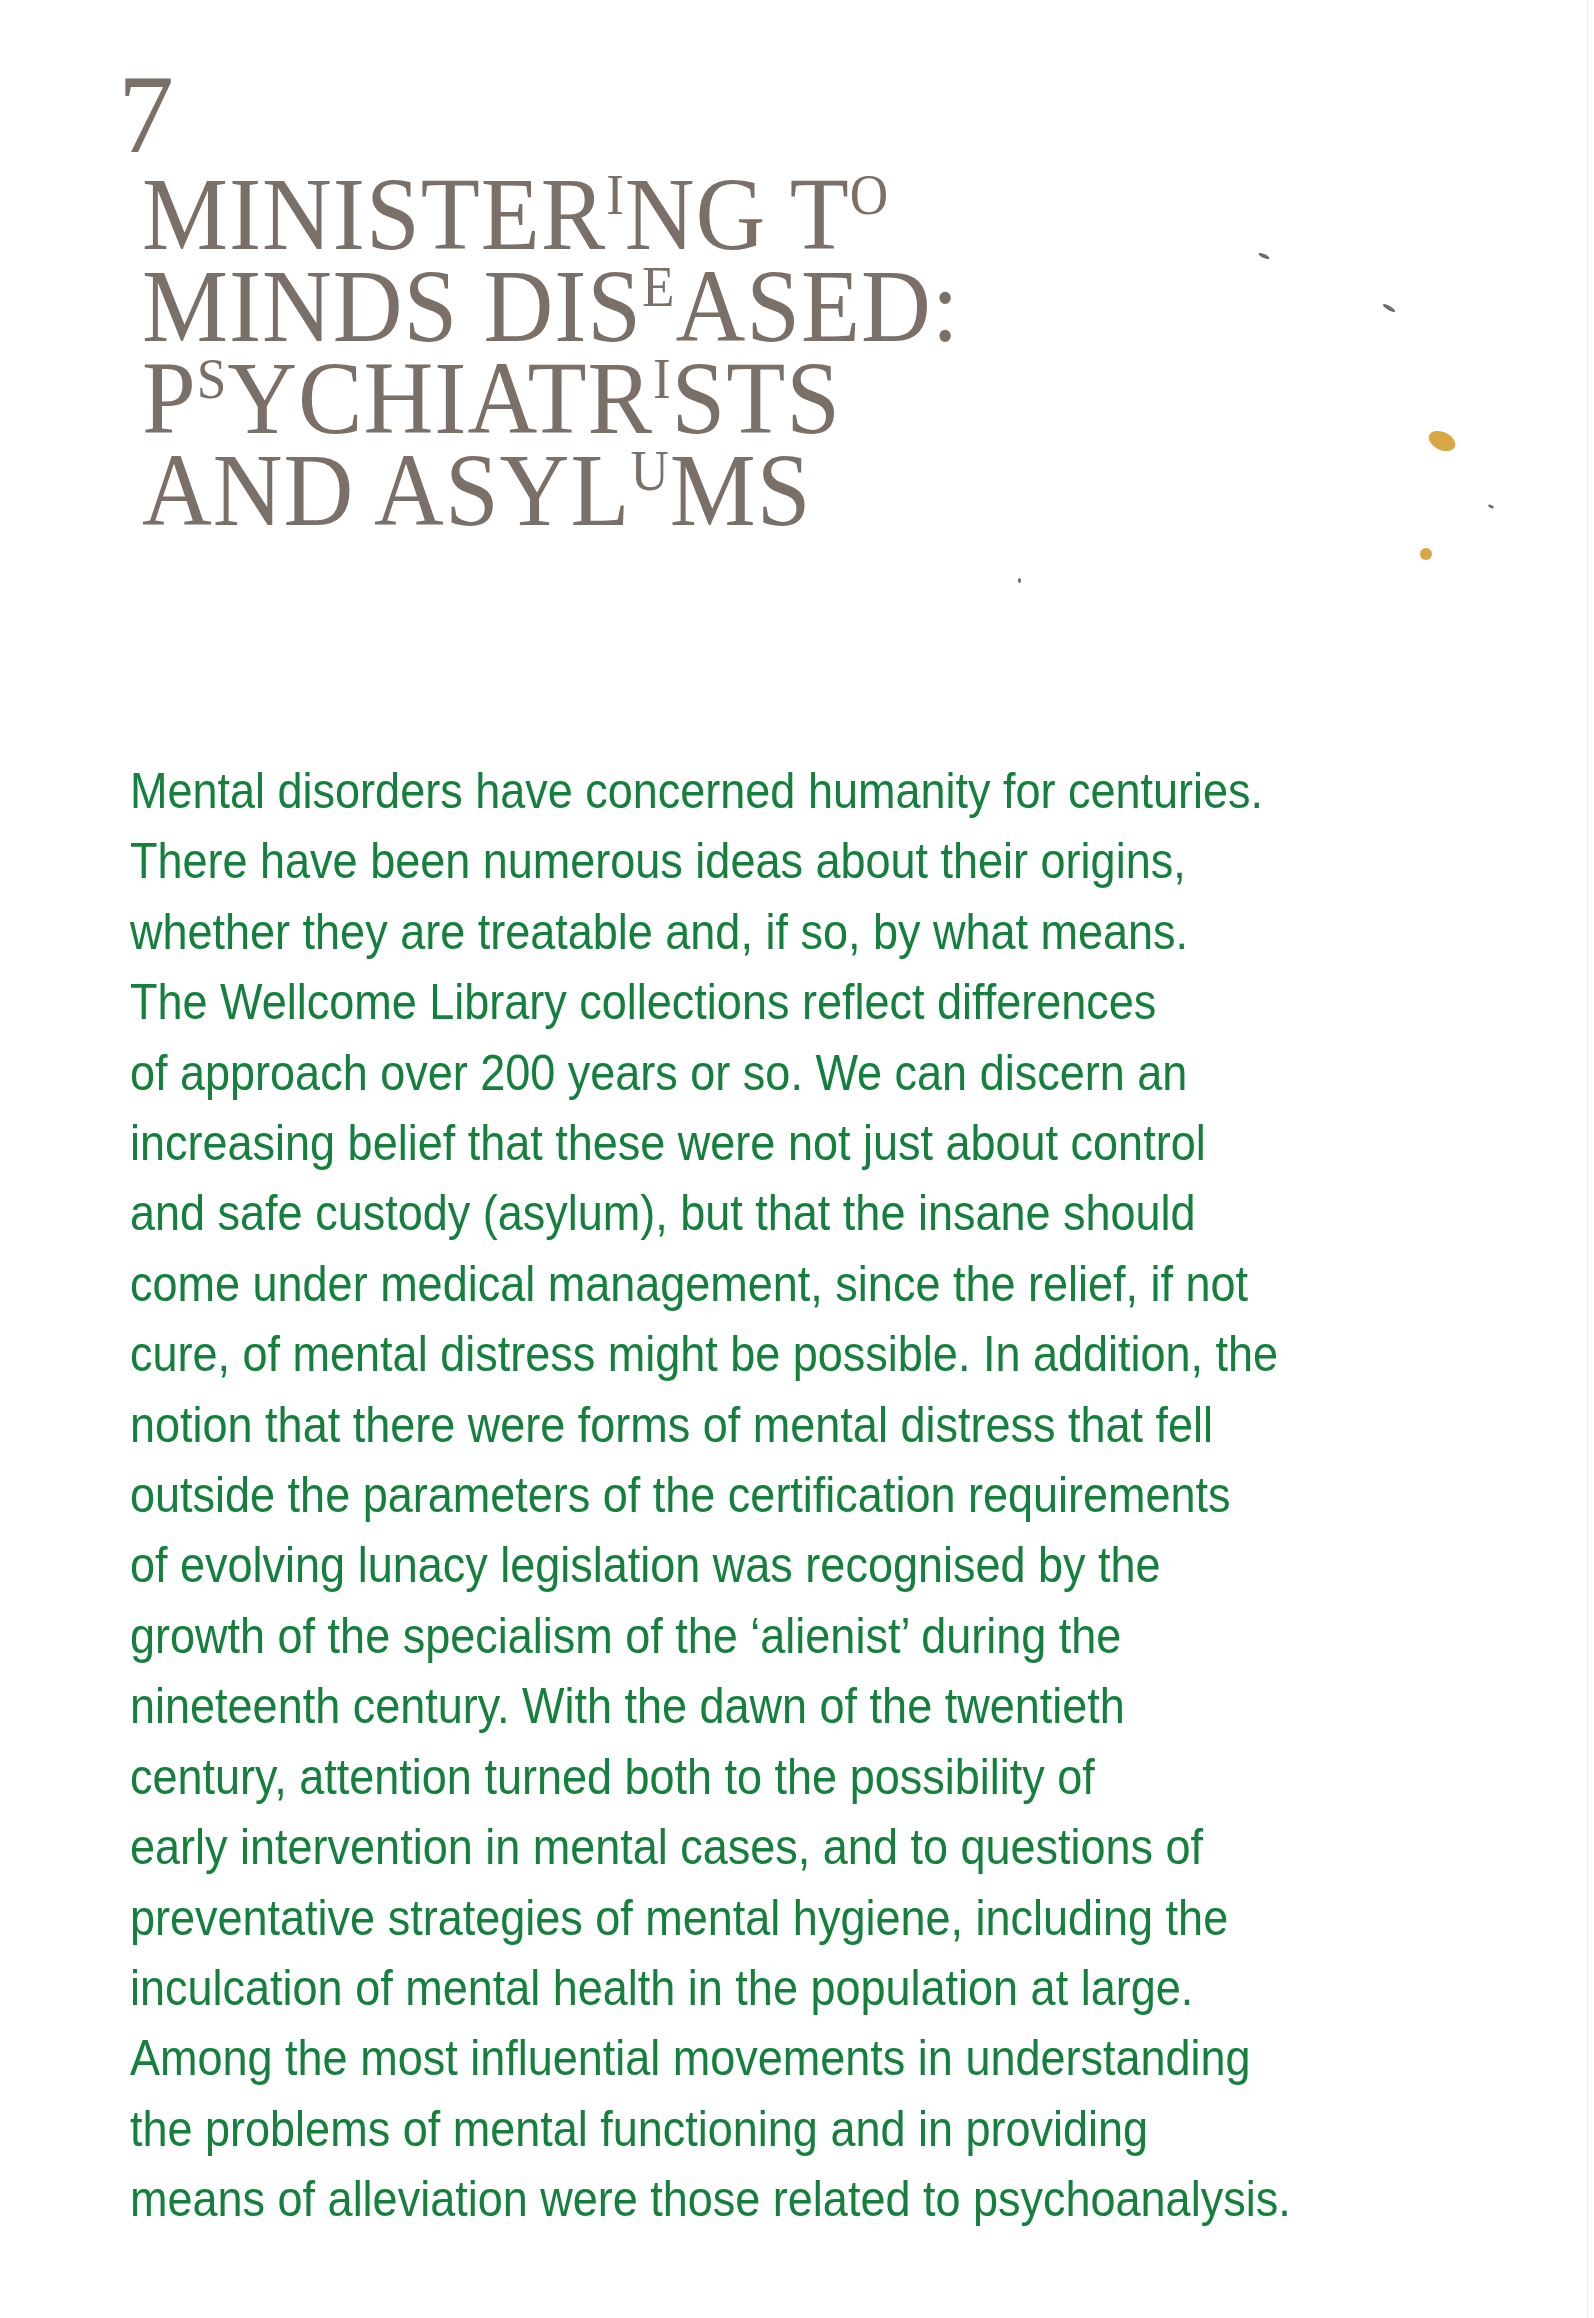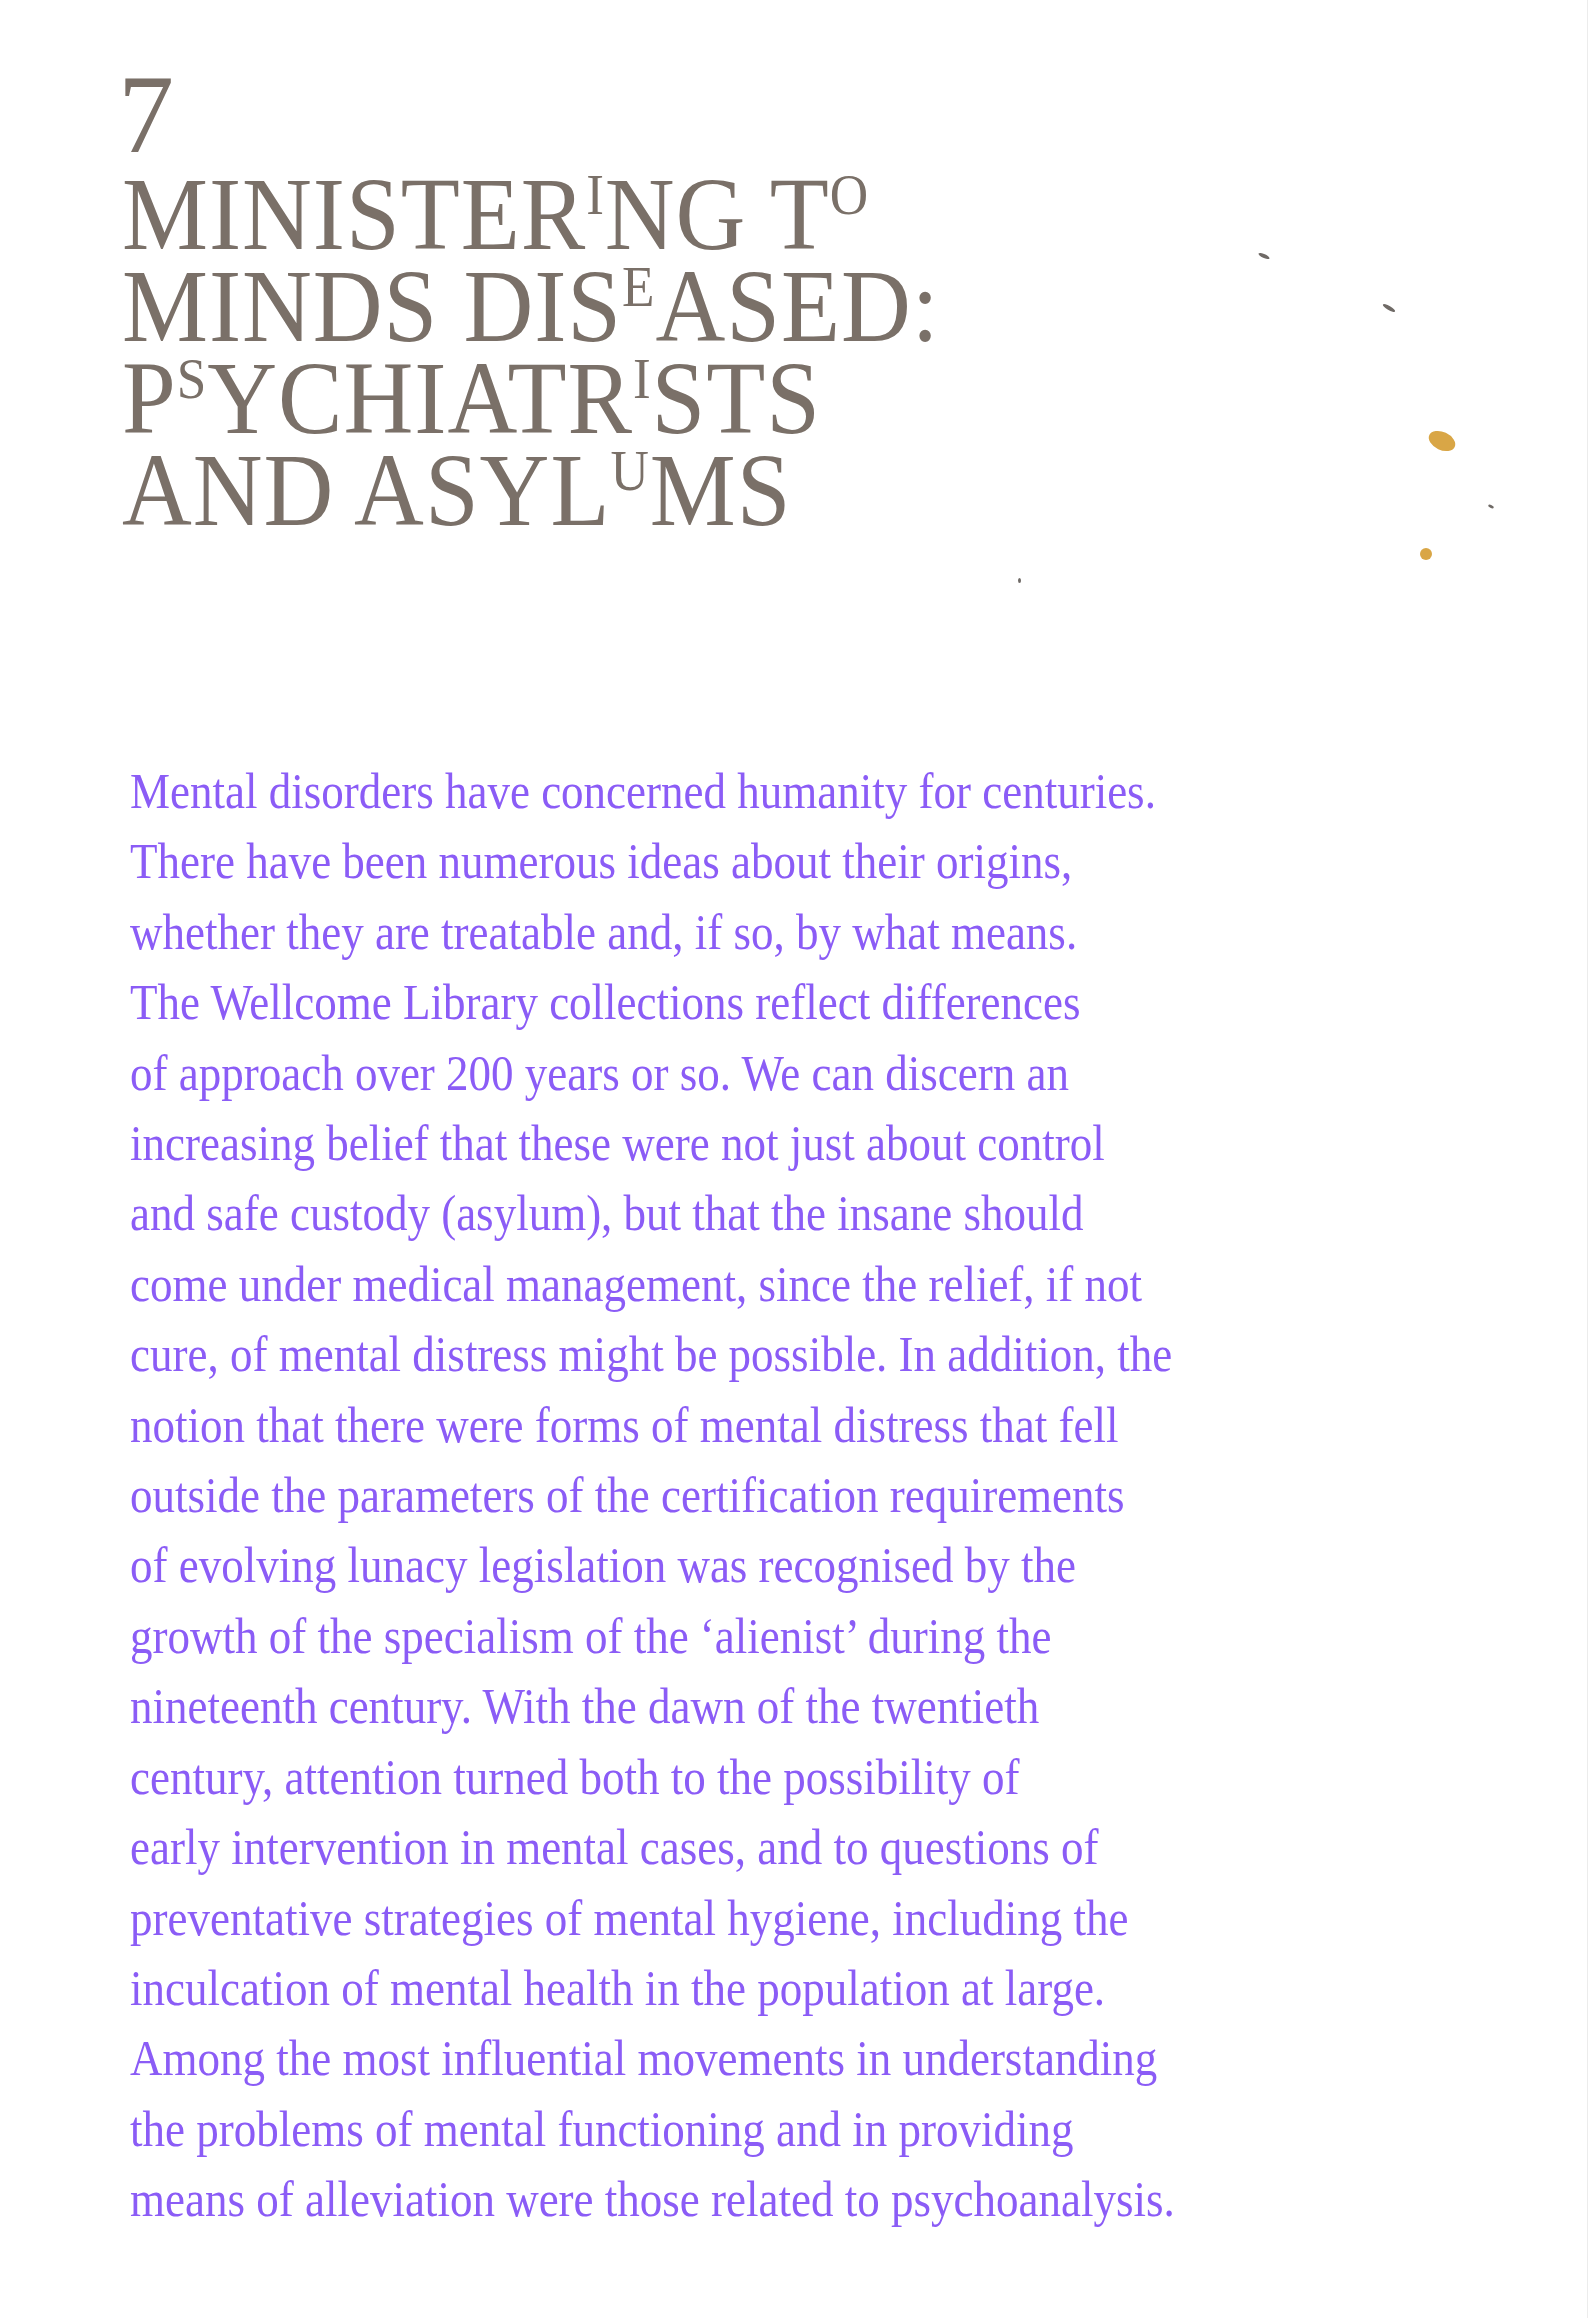--- a/index.html
+++ b/index.html
@@ -26,21 +26,21 @@
       left: 118px;
       top: 58px;
       font-family: "Liberation Serif", "DejaVu Serif", serif;
       font-size: 112px;
       line-height: 1;
       color: #7a7068;
       font-weight: normal;
     }
     .chapter-title {
       position: absolute;
-      left: 122px;
+      left: 142px;
       top: 168px;
       margin: 0;
       font-family: "Liberation Serif", "DejaVu Serif", serif;
       font-weight: normal;
       font-size: 104px;
       line-height: 92px;
       color: #7a7068;
       letter-spacing: 1px;
     }
     .title-line {
@@ -63,24 +63,24 @@
     }
     .speck.ochre {
       background: #d9a646;
     }
     .body-text {
       position: absolute;
       left: 130px;
       top: 756px;
       width: 1380px;
       margin: 0;
-      font-family: Liberation Serif, serif;
+      font-family: Liberation Sans, sans-serif;
       font-size: 50px;
       line-height: 70.4px;
-      color: #8b5cf6;
+      color: #15803d;
     }
     .body-line {
       display: block;
       white-space: nowrap;
       transform: scaleX(0.9);
       transform-origin: left center;
     }
   </style>
 </head>
 <body>

